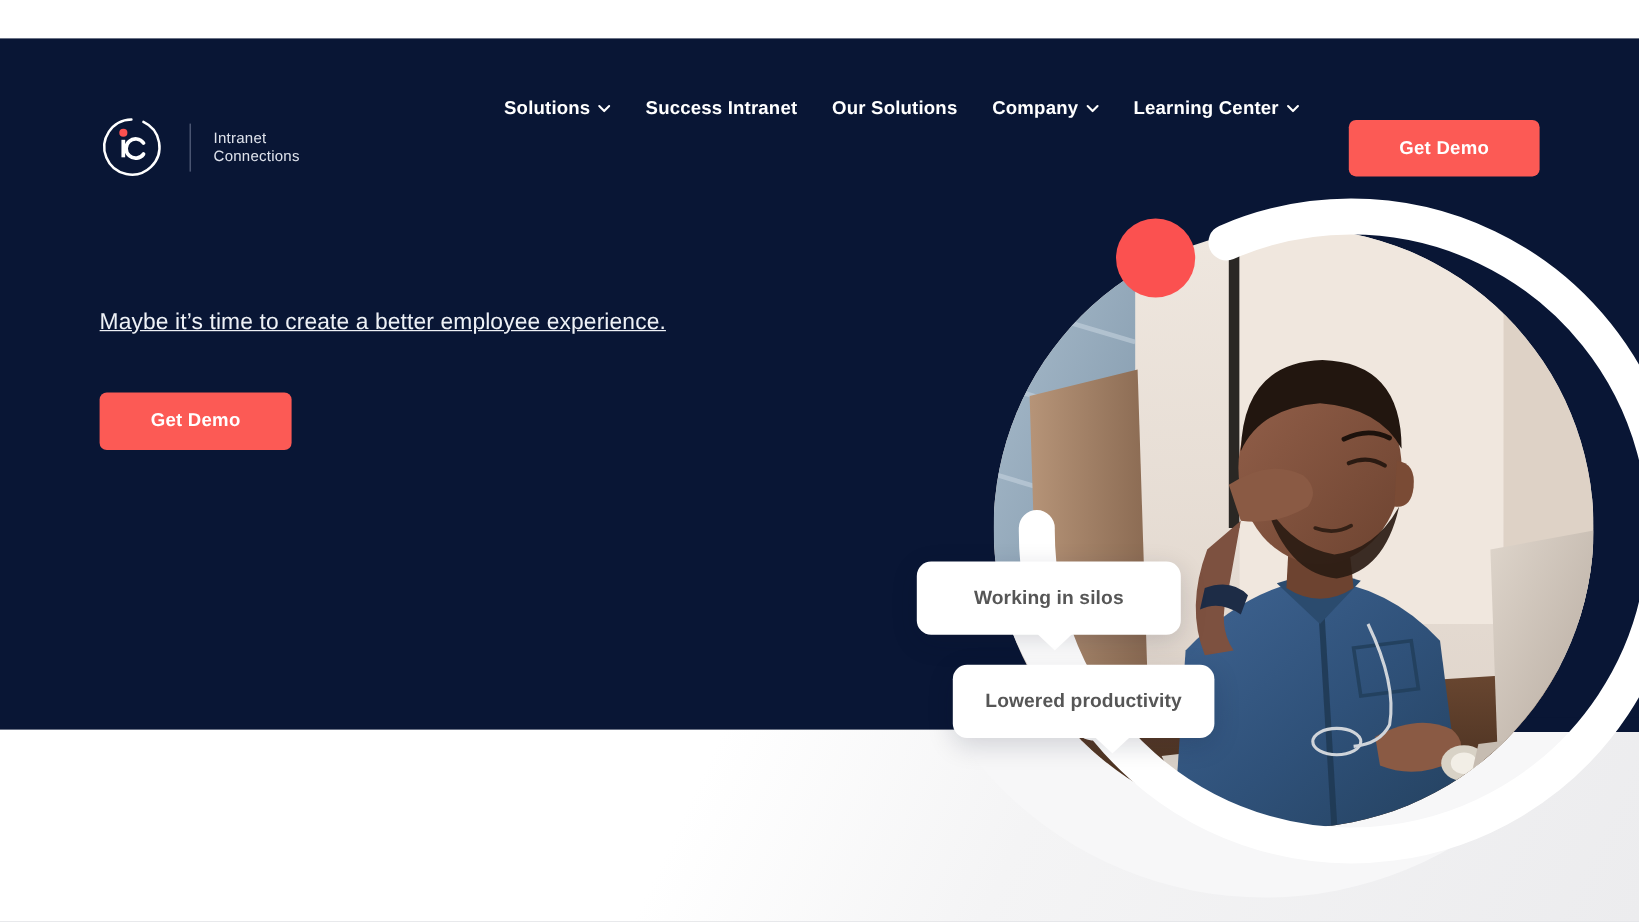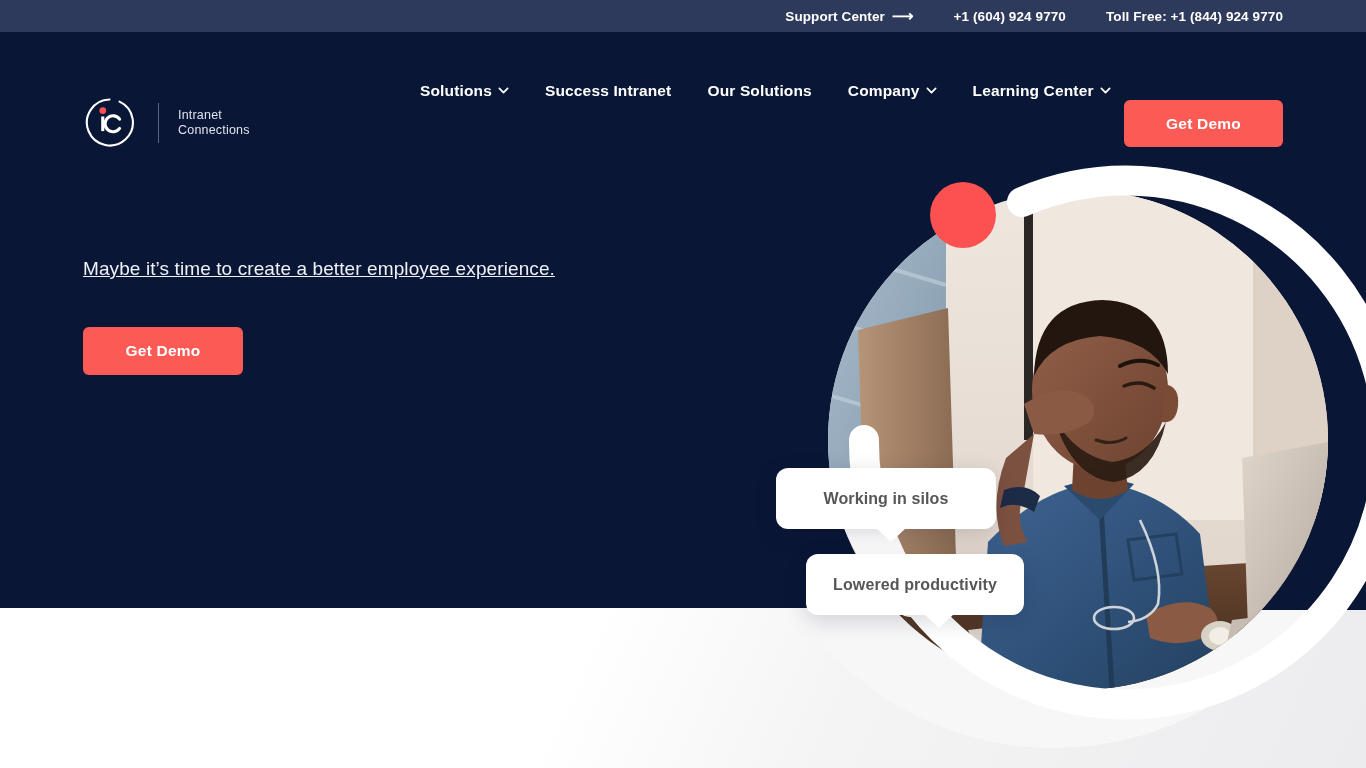--- a/index.html
+++ b/index.html
@@ -126,21 +126,21 @@
     letter-spacing: 0.2px;
     white-space: pre-line;
   }
 
   .nav {
     position: absolute;
     left: 420px; top: 0;
     height: 118px;
     display: flex;
     align-items: center;
-    gap: 8px;
+    gap: 1px;
   }
   .nav-item {
     color: #ffffff;
     font-size: 15.5px;
     font-weight: bold;
     letter-spacing: 0.15px;
     text-decoration: none;
     white-space: nowrap;
     display: flex;
     align-items: center;
@@ -242,21 +242,21 @@
     left: 140px; top: 32px;
     width: 66px; height: 66px;
     border-radius: 50%;
     background: #fb5150;
     z-index: 14;
   }
 
   
   .bubbles {
     position: absolute;
-    left: 16px; top: 0;
+    left: 4px; top: 0;
     width: 1248px; height: 768px;
     z-index: 25;
     pointer-events: none;
   }
   .bubble {
     position: absolute;
     background: #ffffff;
     border-radius: 12px;
     box-shadow: 0 6px 22px rgba(10,20,45,0.16);
     display: flex;
@@ -295,28 +295,20 @@
   .bubble-3::after { display: none; }
 </style>
 </head>
 <body>
 
 <div id="page">
 
   <div class="below-wash"></div>
   <div class="below-arc"></div>
 
-  <div class="topbar">
-    <a class="topbar-item" href="#">
-      <span>Support Center</span>
-      <span class="arrow-glyph">⟶</span>
-    </a>
-    <a class="topbar-item" href="#">+1 (604) 924 9770</a>
-    <a class="topbar-item" href="#">Toll Free: +1 (844) 924 9770</a>
-  </div>
 
   <div class="hero"></div>
   <div class="hero-extend"></div>
 
   <div class="header">
 
     <a class="logo" href="#">
       <span class="logo-mark">
         <svg width="53" height="53" viewBox="0 0 53 53">
 

